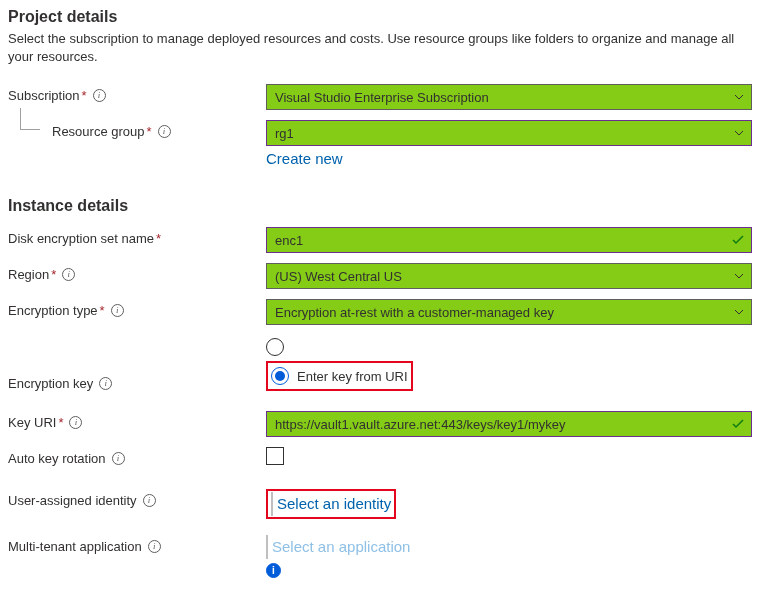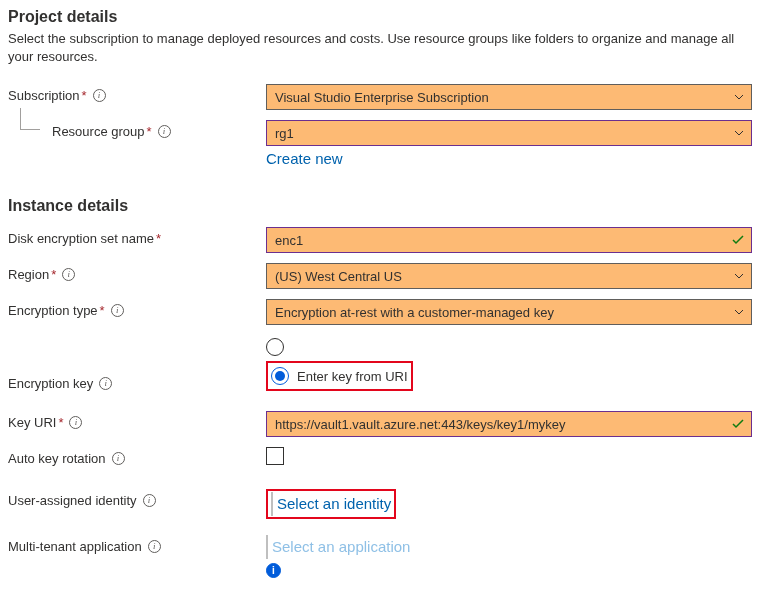--- a/index.html
+++ b/index.html
@@ -81,21 +81,21 @@
   .select, .text-input {
     width: 100%;
     height: 26px;
     border: 1px solid #605e5c;
     padding: 0 28px 0 8px;
     font-size: 13px;
     font-family: inherit;
     position: relative;
     display: flex;
     align-items: center;
-    background: #fdba74;
+    background: #84cc16;
     cursor: pointer;
   }
   .select.valid, .text-input.valid {
     border-color: #6b2f8f;
   }
   .text-input { cursor: text; }
   .chevron {
     position: absolute;
     right: 6px;
     top: 50%;

